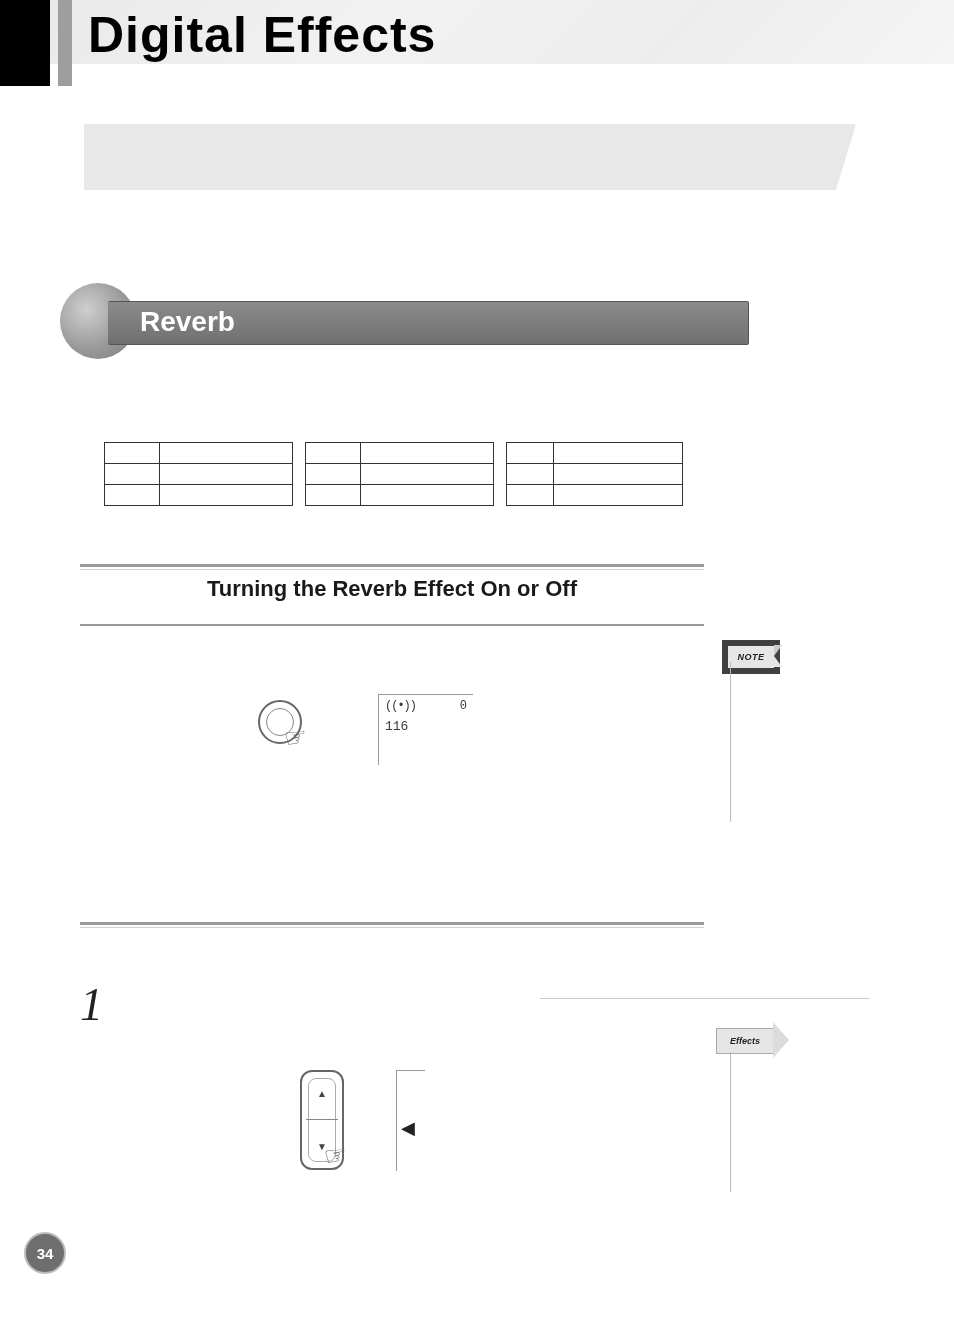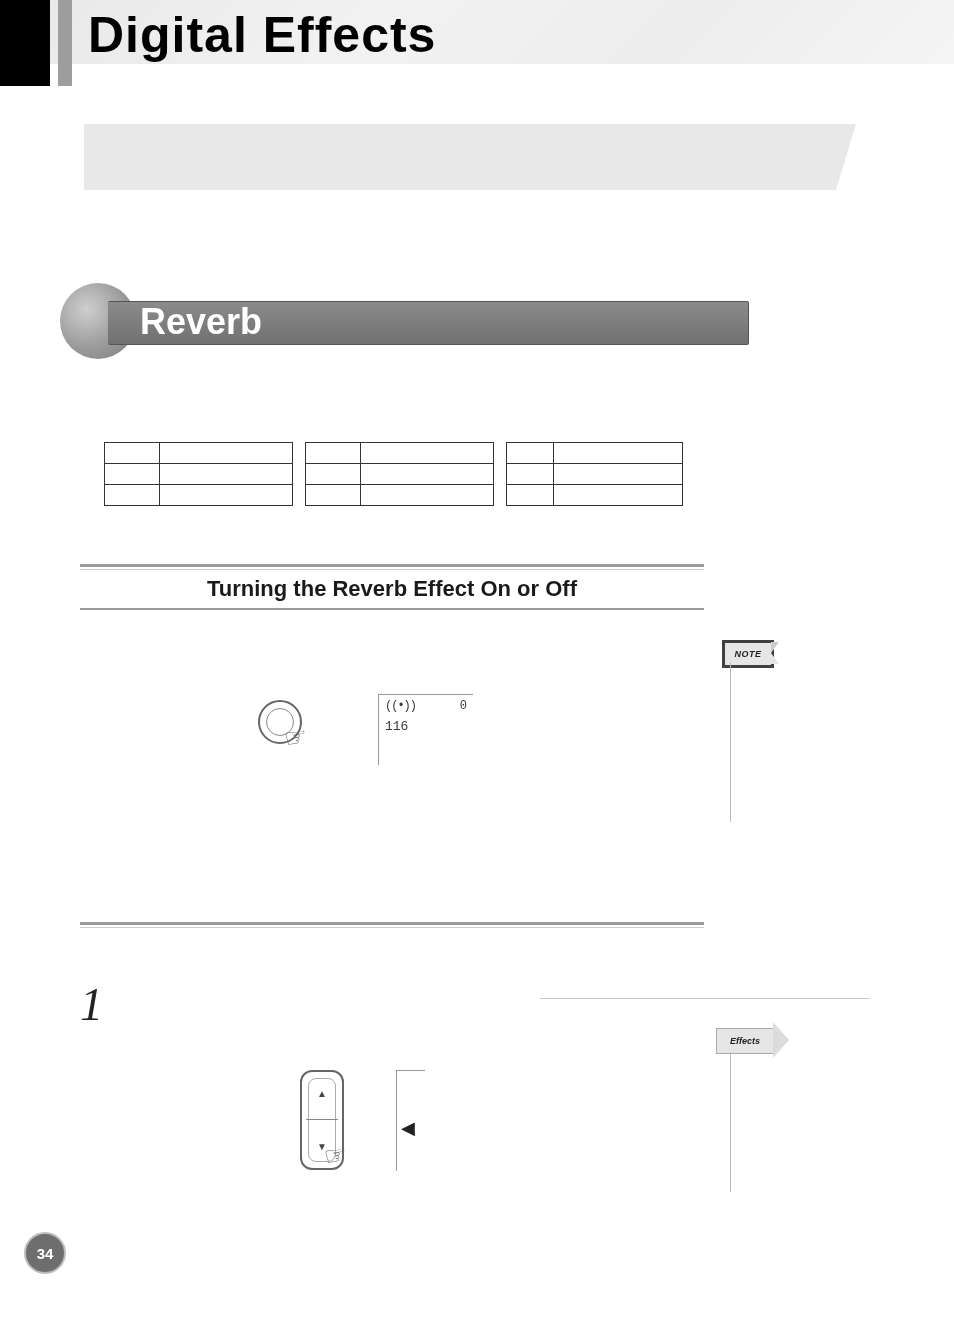--- a/index.html
+++ b/index.html
@@ -40,40 +40,40 @@
     position:absolute; left:0; top:-14px; width:76px; height:76px; border-radius:50%;
     background: radial-gradient(circle at 35% 35%, #cfcfcf 0%, #9a9a9a 55%, #7d7d7d 100%);
   }
   .pill-bar {
     position:absolute; left:48px; top:4px; width:640px; height:42px;
     background: linear-gradient(#8b8b8b,#707070);
     border:1px solid #555; border-left:none; border-radius:2px;
   }
   .pill-label {
     position:absolute; left:80px; top:4px; height:42px;
-    font-size:36px; font-weight:800; line-height:42px; color:#fff;
+    font-size:28px; font-weight:800; line-height:42px; color:#fff;
     font-family:"Arial Black", Arial, sans-serif;
   }
   
   .tables { position:absolute; left:104px; top:442px; display:flex; gap:12px; }
   .tbl { border-collapse:collapse; }
   .tbl td { border:1px solid #333; height:20px; padding:0; }
   .t0a { width:54px; } .t0b { width:132px; }
   .t1a { width:54px; } .t1b { width:132px; }
   .t2a { width:46px; } .t2b { width:128px; }
 
   
   .hr-double { position:absolute; left:80px; width:624px; }
   .hr-double .top { height:3px; background:#9a9a9a; }
   .hr-double .thin { height:1px; background:#cfcfcf; margin-top:2px; }
   .sub-title {
     position:absolute; left:80px; width:624px; text-align:center;
     font-size:22px; font-weight:800; color:#1a1a1a;
     font-family:"Arial Black", Arial, sans-serif;
-    border-bottom:2px solid #9a9a9a; padding-bottom:6px;
+    border-bottom:2px solid #9a9a9a; padding-bottom:22px;
   }
 
   
   .press-fig { position:absolute; left:258px; top:700px; }
   .ring { width:40px; height:40px; border-radius:50%; border:2px solid #666;
           display:flex; align-items:center; justify-content:center; }
   .ring .inner { width:26px; height:26px; border:1px solid #888; border-radius:50%; }
   .hand {
     position:absolute; left:26px; top:22px; font-size:26px; color:#666; transform:rotate(-10deg);
   }
@@ -82,21 +82,21 @@
   .lcd { position:absolute; left:378px; top:694px;
          width:82px; height:62px; border-left:1px solid #999; border-top:1px solid #999;
          padding:4px 6px; font-family:"Courier New", monospace; color:#3a3a3a; font-size:13px; }
   .lcd .row1 { display:flex; justify-content:space-between; font-size:12px; }
   .lcd .row2 { padding-top:6px; font-size:13px; }
   .lcd .reverb-icon { letter-spacing:-1px; }
 
   
   .note-flag {
     position:absolute; left:722px; top:640px; width:46px; height:22px;
-    background:#e6e6e6; border:3px solid #404040; font-size:9px; font-style:italic;
+    background:#e6e6e6; border:6px solid #404040; font-size:9px; font-style:italic;
     font-weight:700; display:flex; align-items:center; justify-content:center;
     letter-spacing:0.5px;
   }
   .note-flag::after {
     content:""; position:absolute; right:-8px; top:-1px;
     width:0; height:0;
     border-top:11px solid #ccc;
     border-right:8px solid transparent;
     border-bottom:11px solid #e6e6e6;
   }

